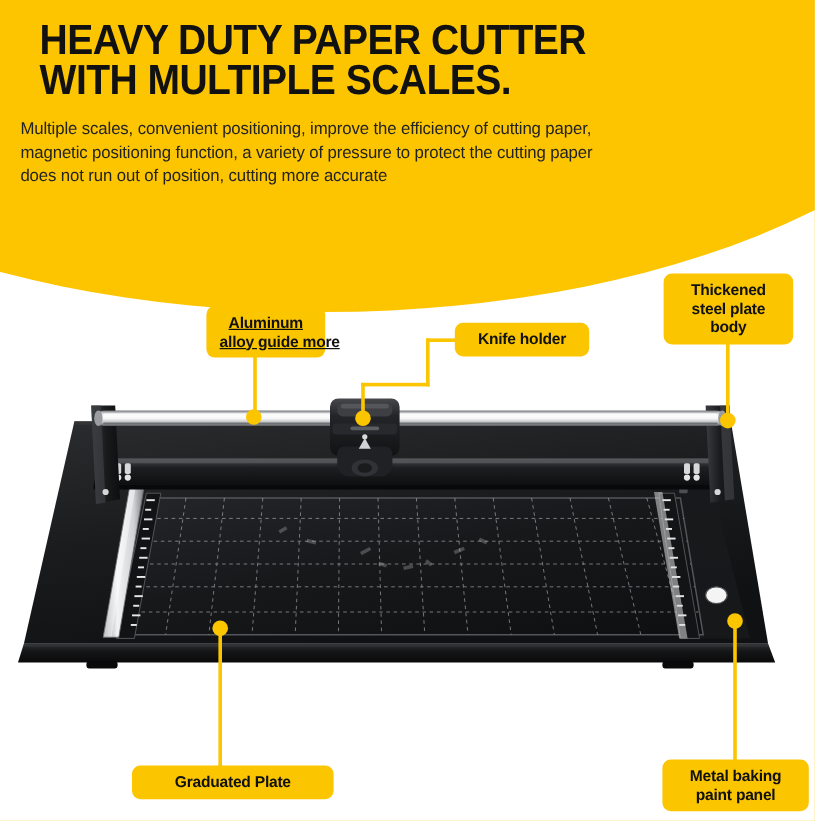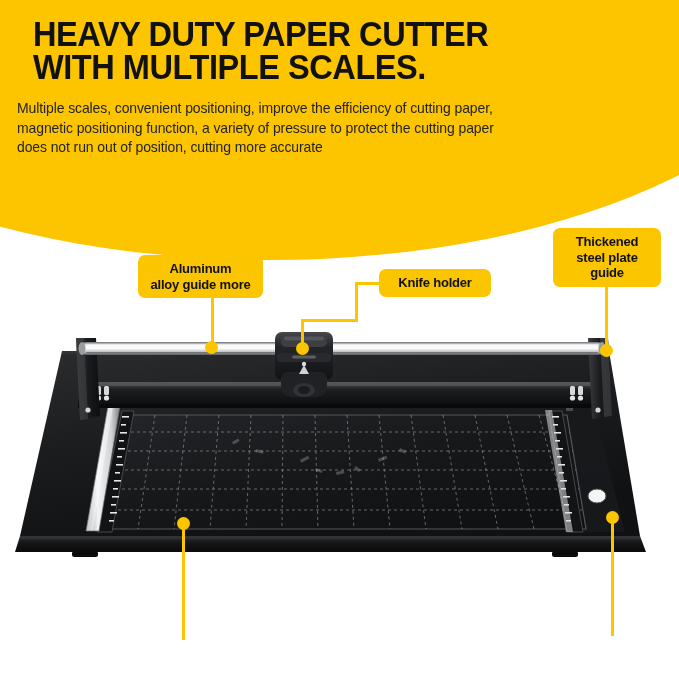--- a/index.html
+++ b/index.html
@@ -302,44 +302,51 @@
       <path d="M287 52 h34 a6 6 0 0 1 6 6 v9 a10 10 0 0 1 -10 10 h-26 a10 10 0 0 1 -10 -10 v-9 a6 6 0 0 1 6 -6 z" fill="#202124"></path>
 
       <polygon points="304,45 309,54 299,54" fill="#cfd1d4"></polygon>
       <circle cx="304" cy="44" r="2.2" fill="#d8dadc"></circle>
 
       <ellipse cx="304" cy="70" rx="11" ry="7" fill="#303235"></ellipse>
       <ellipse cx="304" cy="70" rx="6" ry="4" fill="#1a1b1d"></ellipse>
     </g>
   </svg>
 
-  <div class="badge" style="left:138px;top:255px;width:125px;">
+  <div class="badge" style="left:172px;top:255px;width:99px;text-decoration:underline;">
     <span>Aluminum</span>
     <span>alloy guide more</span>
   </div>
   <div class="conn v" style="left:211px;top:297px;height:48px;"></div>
   <div class="dot" style="left:205px;top:341px;"></div>
 
   <div class="badge" style="left:379px;top:269px;width:112px;">
     <span>Knife holder</span>
   </div>
 
   <div class="conn h" style="left:355px;top:282px;width:26px;"></div>
   <div class="conn v" style="left:355px;top:282px;height:40px;"></div>
   <div class="conn h" style="left:301px;top:319px;width:57px;"></div>
   <div class="conn v" style="left:301px;top:319px;height:28px;"></div>
   <div class="dot" style="left:296px;top:342px;"></div>
 
   <div class="badge" style="left:553px;top:228px;width:108px;">
     <span>Thickened</span>
     <span>steel plate</span>
-    <span>guide</span>
+    <span>body</span>
   </div>
   <div class="conn v" style="left:605px;top:286px;height:62px;"></div>
   <div class="dot" style="left:600px;top:344px;"></div>
 
+  <div class="badge" style="left:110px;top:638px;width:168px;">
+    <span>Graduated Plate</span>
+  </div>
   <div class="conn v" style="left:182px;top:528px;height:112px;"></div>
   <div class="dot" style="left:177px;top:517px;"></div>
 
+  <div class="badge" style="left:552px;top:633px;width:122px;">
+    <span>Metal baking</span>
+    <span>paint panel</span>
+  </div>
   <div class="conn v" style="left:611px;top:522px;height:114px;"></div>
   <div class="dot" style="left:606px;top:511px;"></div>
 
 </div>
 
 </body></html>

